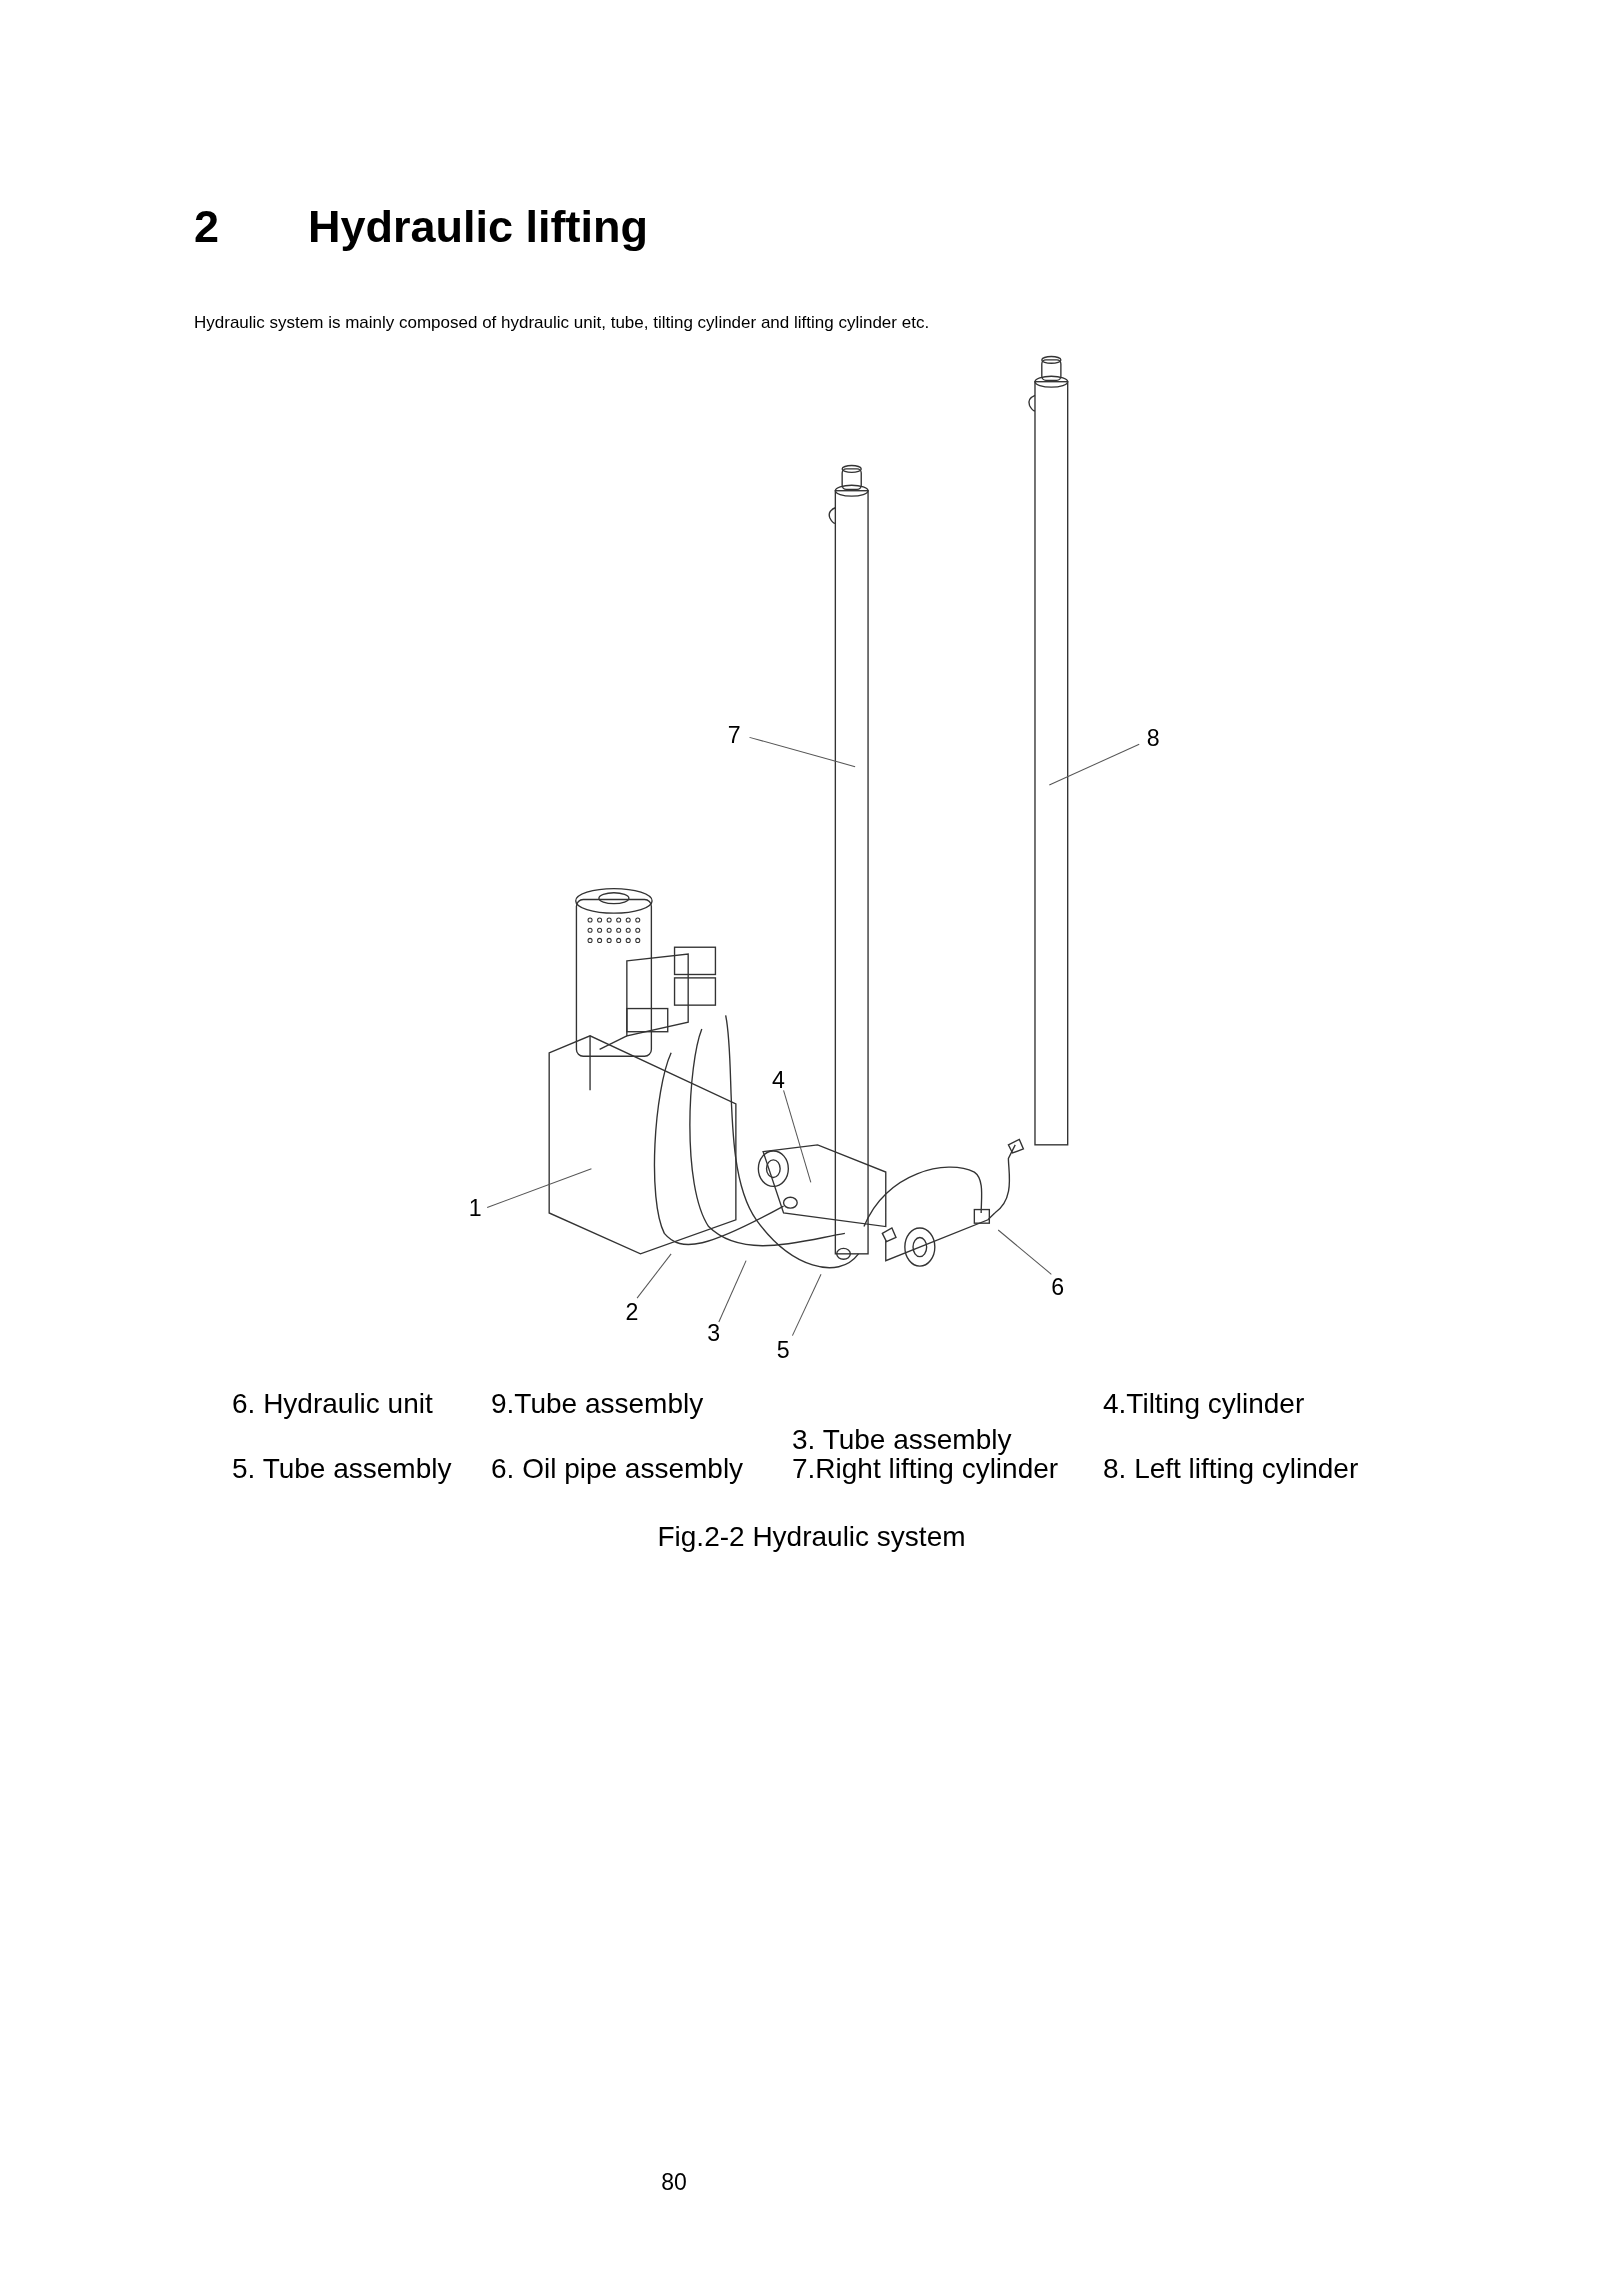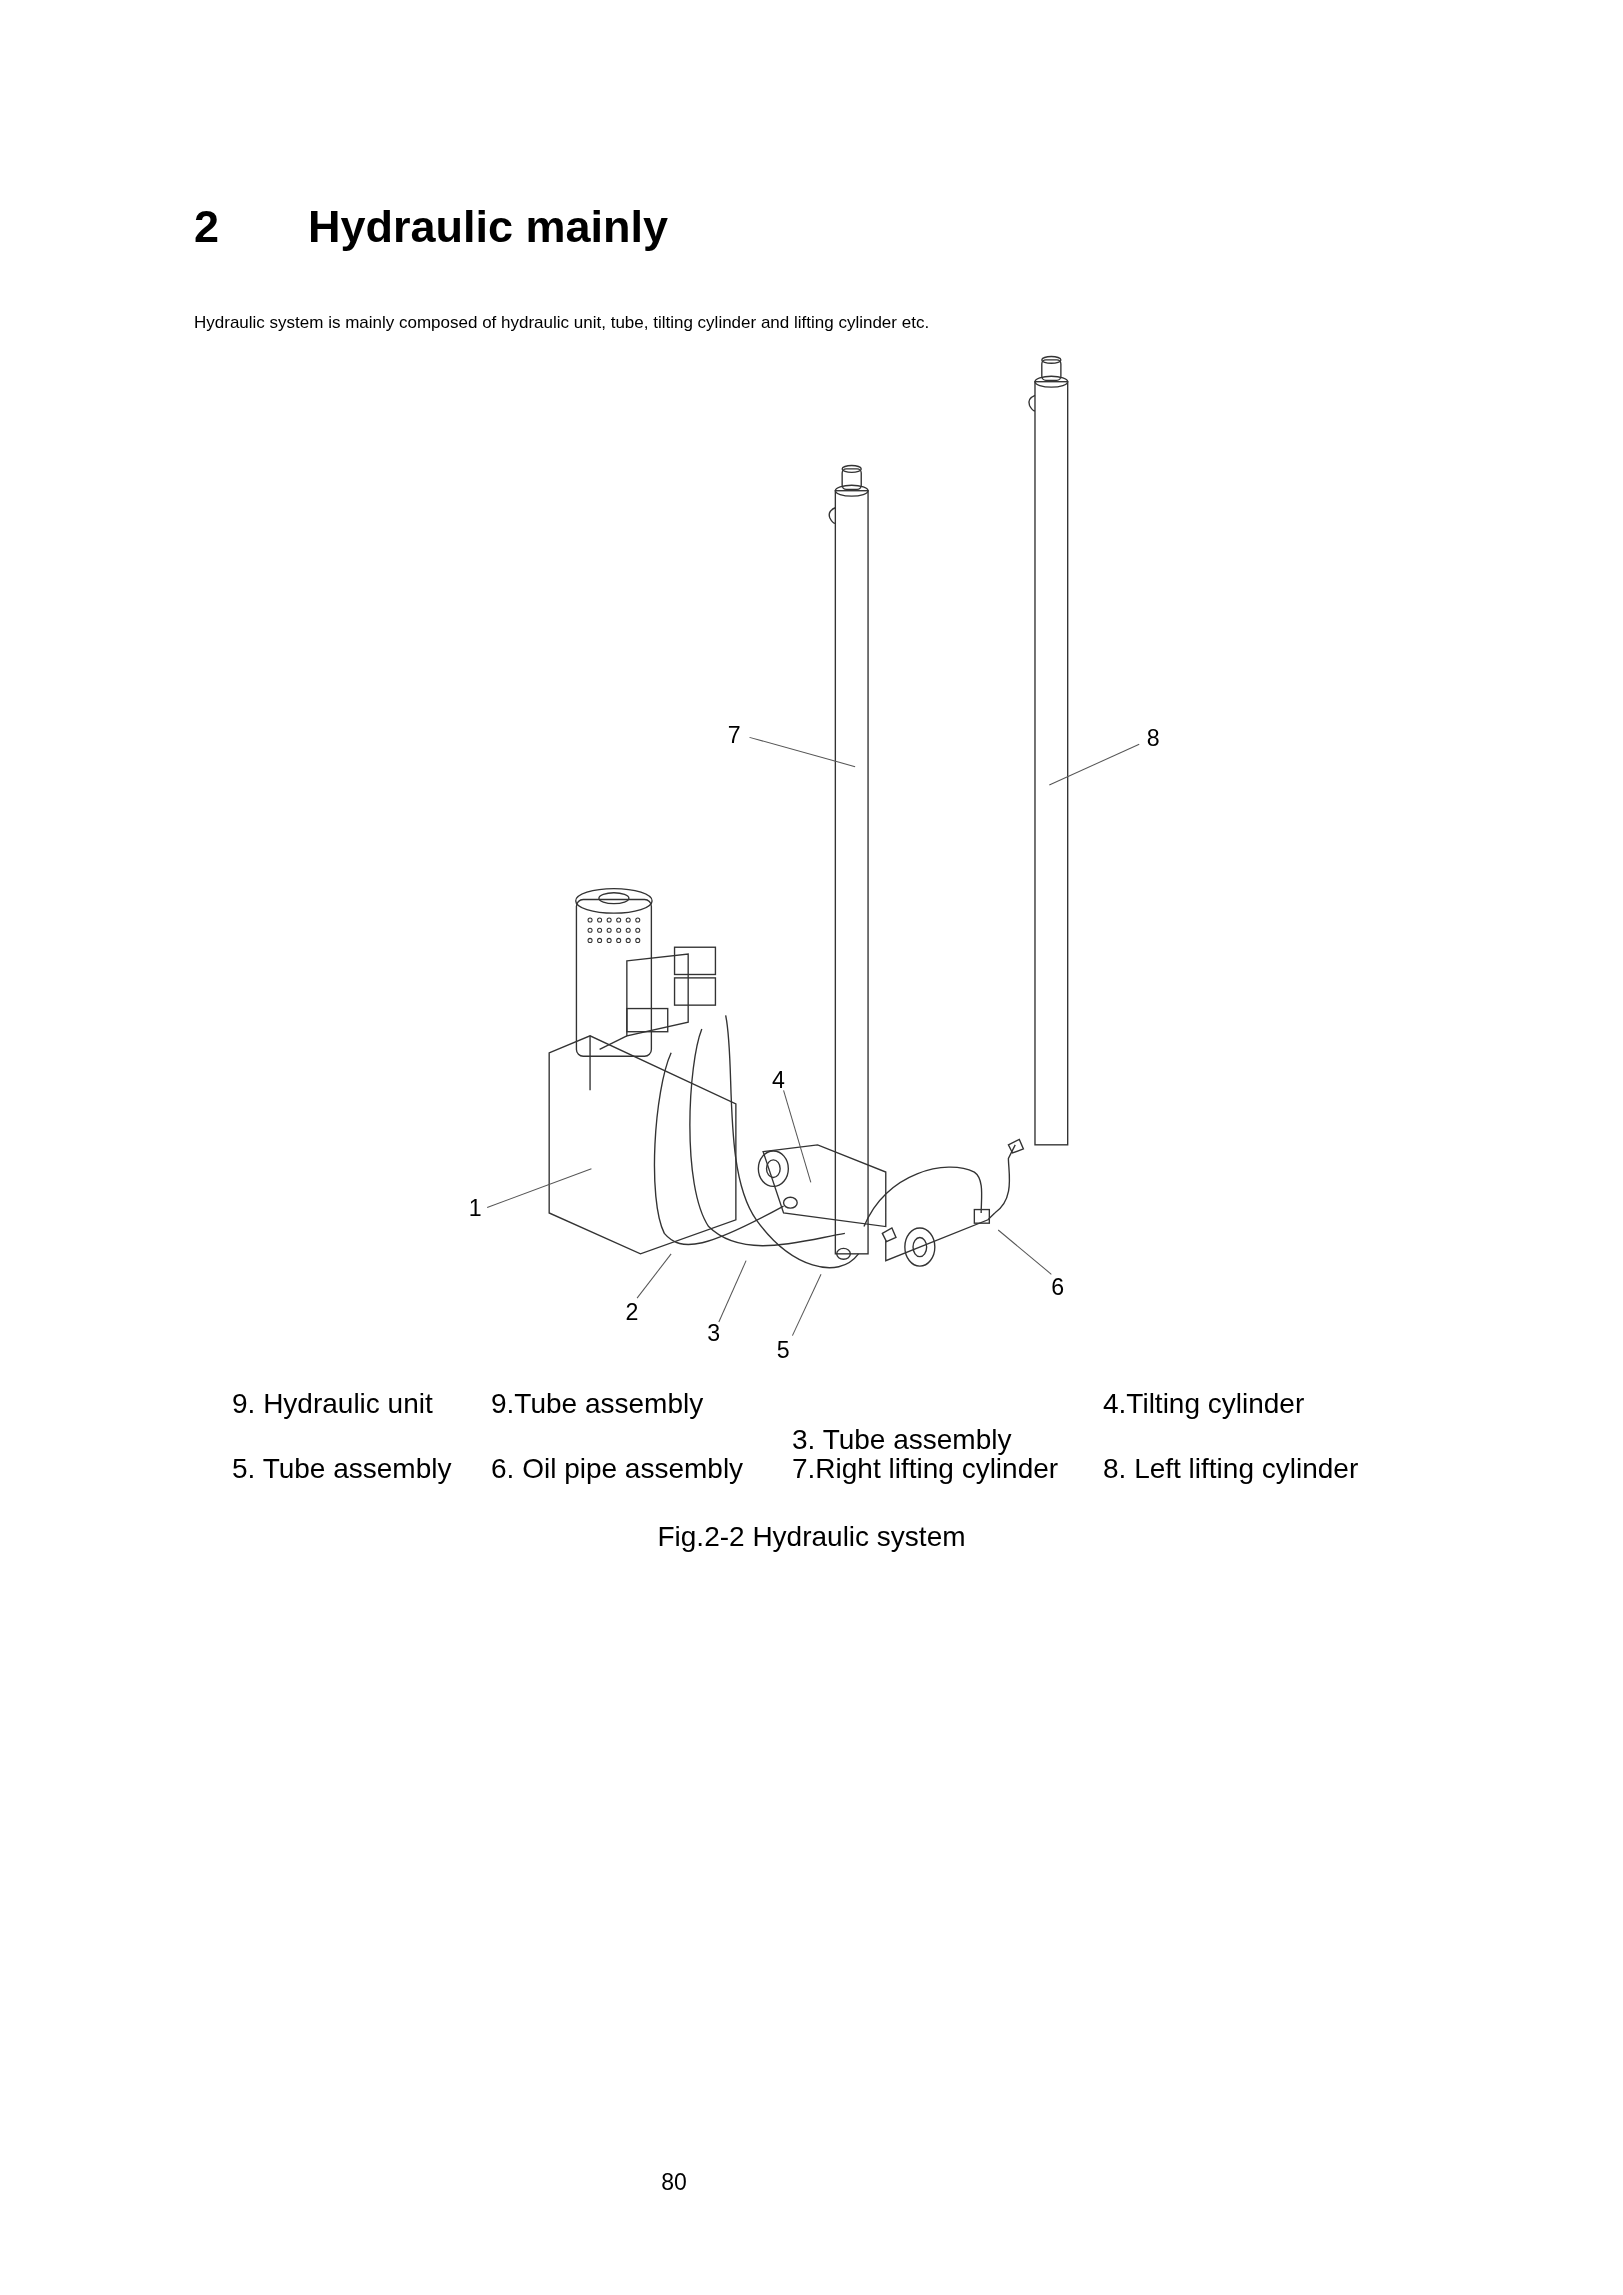--- a/index.html
+++ b/index.html
@@ -13,21 +13,21 @@
   .callout { font-family:"Liberation Sans", sans-serif; font-size:34px; fill:#000; }
   .legend { position:absolute; font-size:28px; white-space:nowrap; line-height:1; }
   .caption { position:absolute; left:0; width:1623px; top:1521px; text-align:center; font-size:28px; }
   .pagenum { position:absolute; left:0; width:1348px; top:2169px; text-align:center; font-size:23px; }
 </style>
 </head>
 <body>
 
 <div class="heading">
   <span class="num">2</span>
-  <span class="title">Hydraulic mainly</span>
+  <span class="title">Hydraulic lifting</span>
 </div>
 
 <div class="intro">Hydraulic system is mainly composed of hydraulic unit, tube, tilting cylinder and lifting cylinder etc.</div>
 
 <svg class="figure" viewBox="0 0 2382 2000" xmlns="http://www.w3.org/2000/svg">
   <g fill="none" stroke="#333" stroke-width="2">
 
     <g>
       <rect x="1226" y="720" width="48" height="1120"></rect>
       <ellipse cx="1250" cy="720" rx="24" ry="8"></ellipse>
@@ -119,21 +119,21 @@
   <text class="callout" x="688" y="1784">1</text>
   <text class="callout" x="918" y="1937">2</text>
   <text class="callout" x="1038" y="1968">3</text>
   <text class="callout" x="1133" y="1596">4</text>
   <text class="callout" x="1140" y="1993">5</text>
   <text class="callout" x="1543" y="1900">6</text>
   <text class="callout" x="1068" y="1090">7</text>
   <text class="callout" x="1683" y="1095">8</text>
 </svg>
 
-<div class="legend" style="left:232px; top:1390px;">9. Hydraulic unit</div>
+<div class="legend" style="left:232px; top:1390px;">6. Hydraulic unit</div>
 <div class="legend" style="left:491px; top:1390px;">9.Tube assembly</div>
 <div class="legend" style="left:792px; top:1390px;margin-top:36px;">3. Tube assembly</div>
 <div class="legend" style="left:1103px; top:1390px;text-align:right;">4.Tilting cylinder</div>
 <div class="legend" style="left:232px; top:1455px;">5. Tube assembly</div>
 <div class="legend" style="left:491px; top:1455px;">6. Oil pipe assembly</div>
 <div class="legend" style="left:792px; top:1455px;">7.Right lifting cylinder</div>
 <div class="legend" style="left:1103px; top:1455px;">8. Left lifting cylinder</div>
 
 <div class="caption">Fig.2-2 Hydraulic system</div>
 

